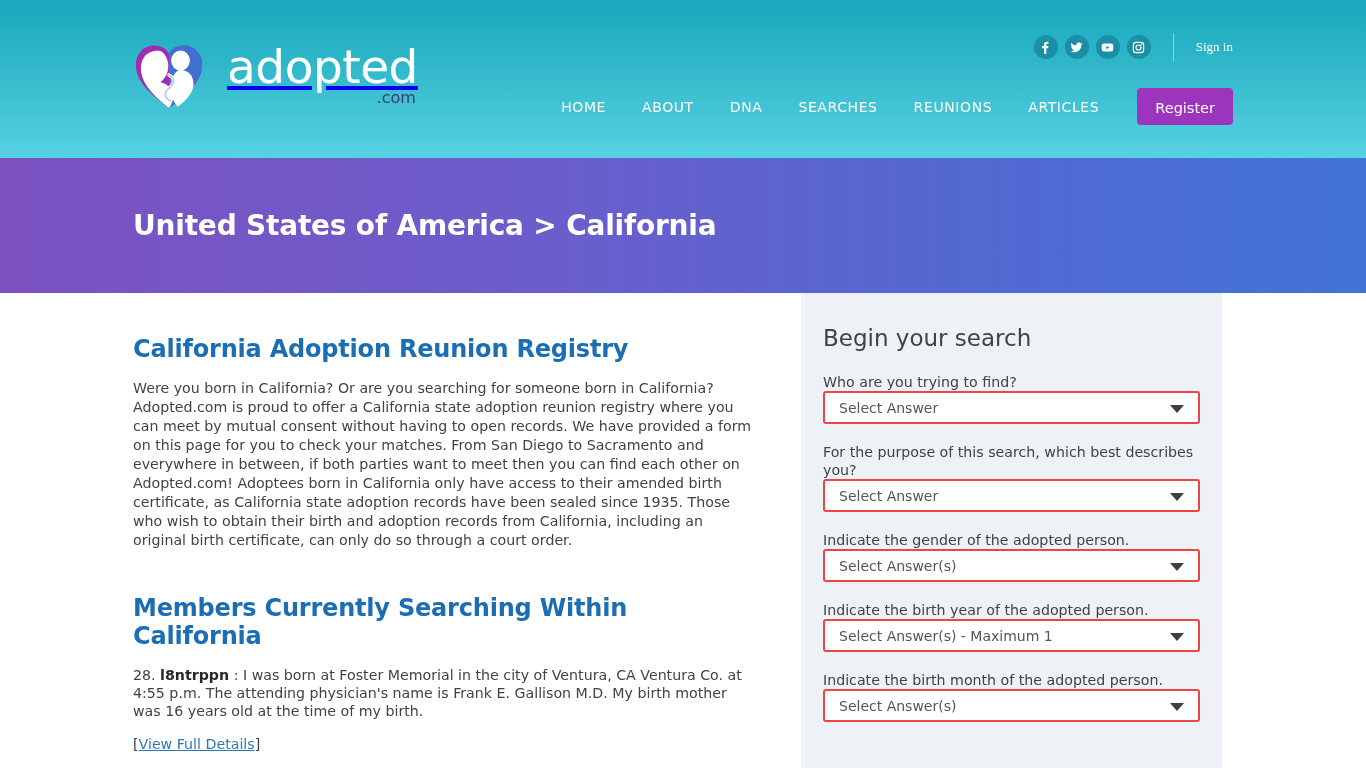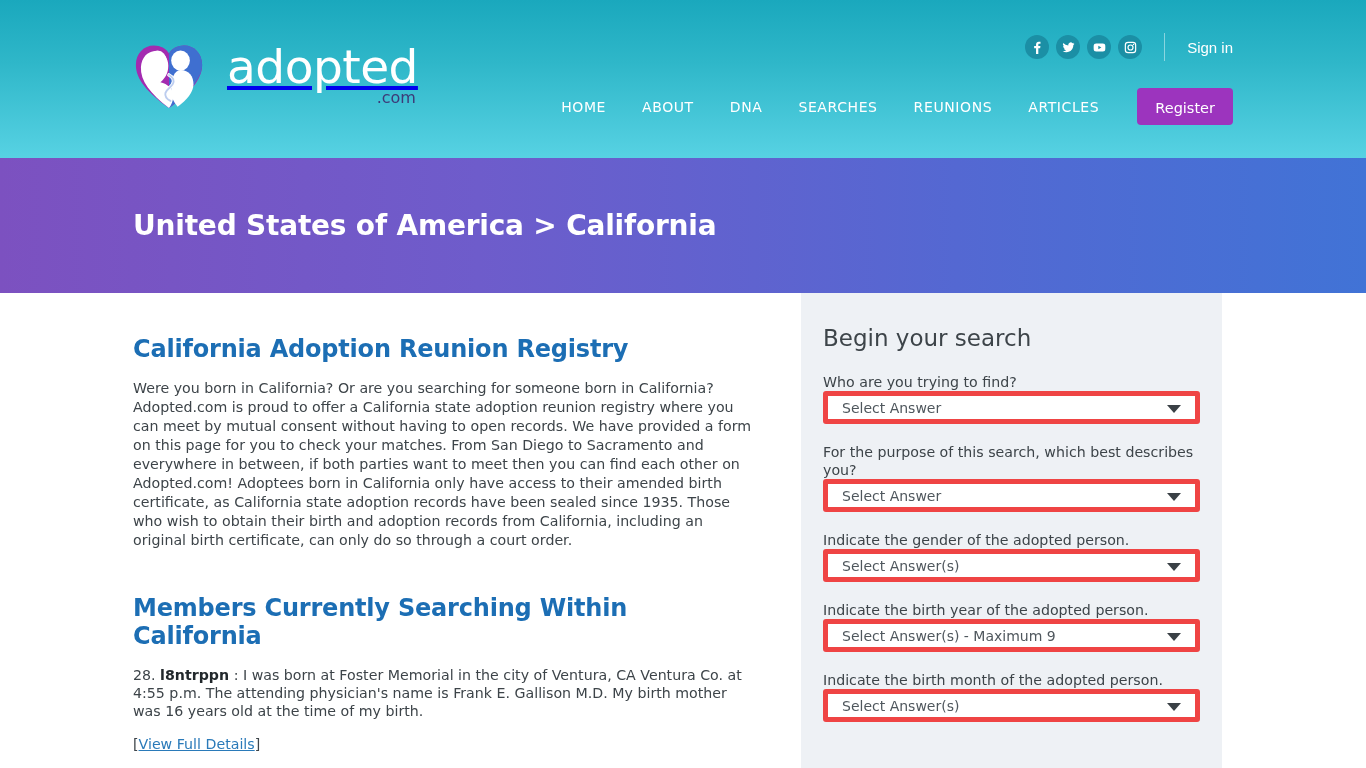--- a/index.html
+++ b/index.html
@@ -72,24 +72,24 @@
   }
   .social-icon svg { display: block; }
   .divider-v {
     width: 1px;
     height: 28px;
     background: rgba(255,255,255,0.45);
     margin: 0 22px;
   }
   .signin-link {
     color: #ffffff;
-    font-size: 15px;
+    font-size: 13px;
     text-decoration: none;
     cursor: pointer;
-    font-family: Liberation Sans, sans-serif;
+    font-family: Liberation Serif, serif;
   }
 
   .main-nav {
     position: absolute;
     right: 133px;
     top: 88px;
     display: flex;
     align-items: center;
     height: 37px;
   }
@@ -196,21 +196,21 @@
     color: #3d4449;
     font-size: 14.2px;
     font-family: "DejaVu Sans", sans-serif;
     margin-bottom: 8px;
   }
   .select-box {
     position: relative;
     width: 377px;
     height: 33px;
     background: #ffffff;
-    border: 5px solid #ef4444;
+    border: 2px solid #ef4444;
     border-radius: 3px;
     display: flex;
     align-items: center;
     padding: 0 14px;
     margin-bottom: 19px;
     cursor: pointer;
   }
   .select-value {
     color: #4f575d;
     font-size: 14px;
@@ -329,21 +329,21 @@
     </div>
 
     <label class="field-label">Indicate the gender of the adopted person.</label>
     <div class="select-box">
       <span class="select-value">Select Answer(s)</span>
       <span class="caret"></span>
     </div>
 
     <label class="field-label">Indicate the birth year of the adopted person.</label>
     <div class="select-box">
-      <span class="select-value">Select Answer(s) - Maximum 9</span>
+      <span class="select-value">Select Answer(s) - Maximum 1</span>
       <span class="caret"></span>
     </div>
 
     <label class="field-label">Indicate the birth month of the adopted person.</label>
     <div class="select-box">
       <span class="select-value">Select Answer(s)</span>
       <span class="caret"></span>
     </div>
   </aside>
 

